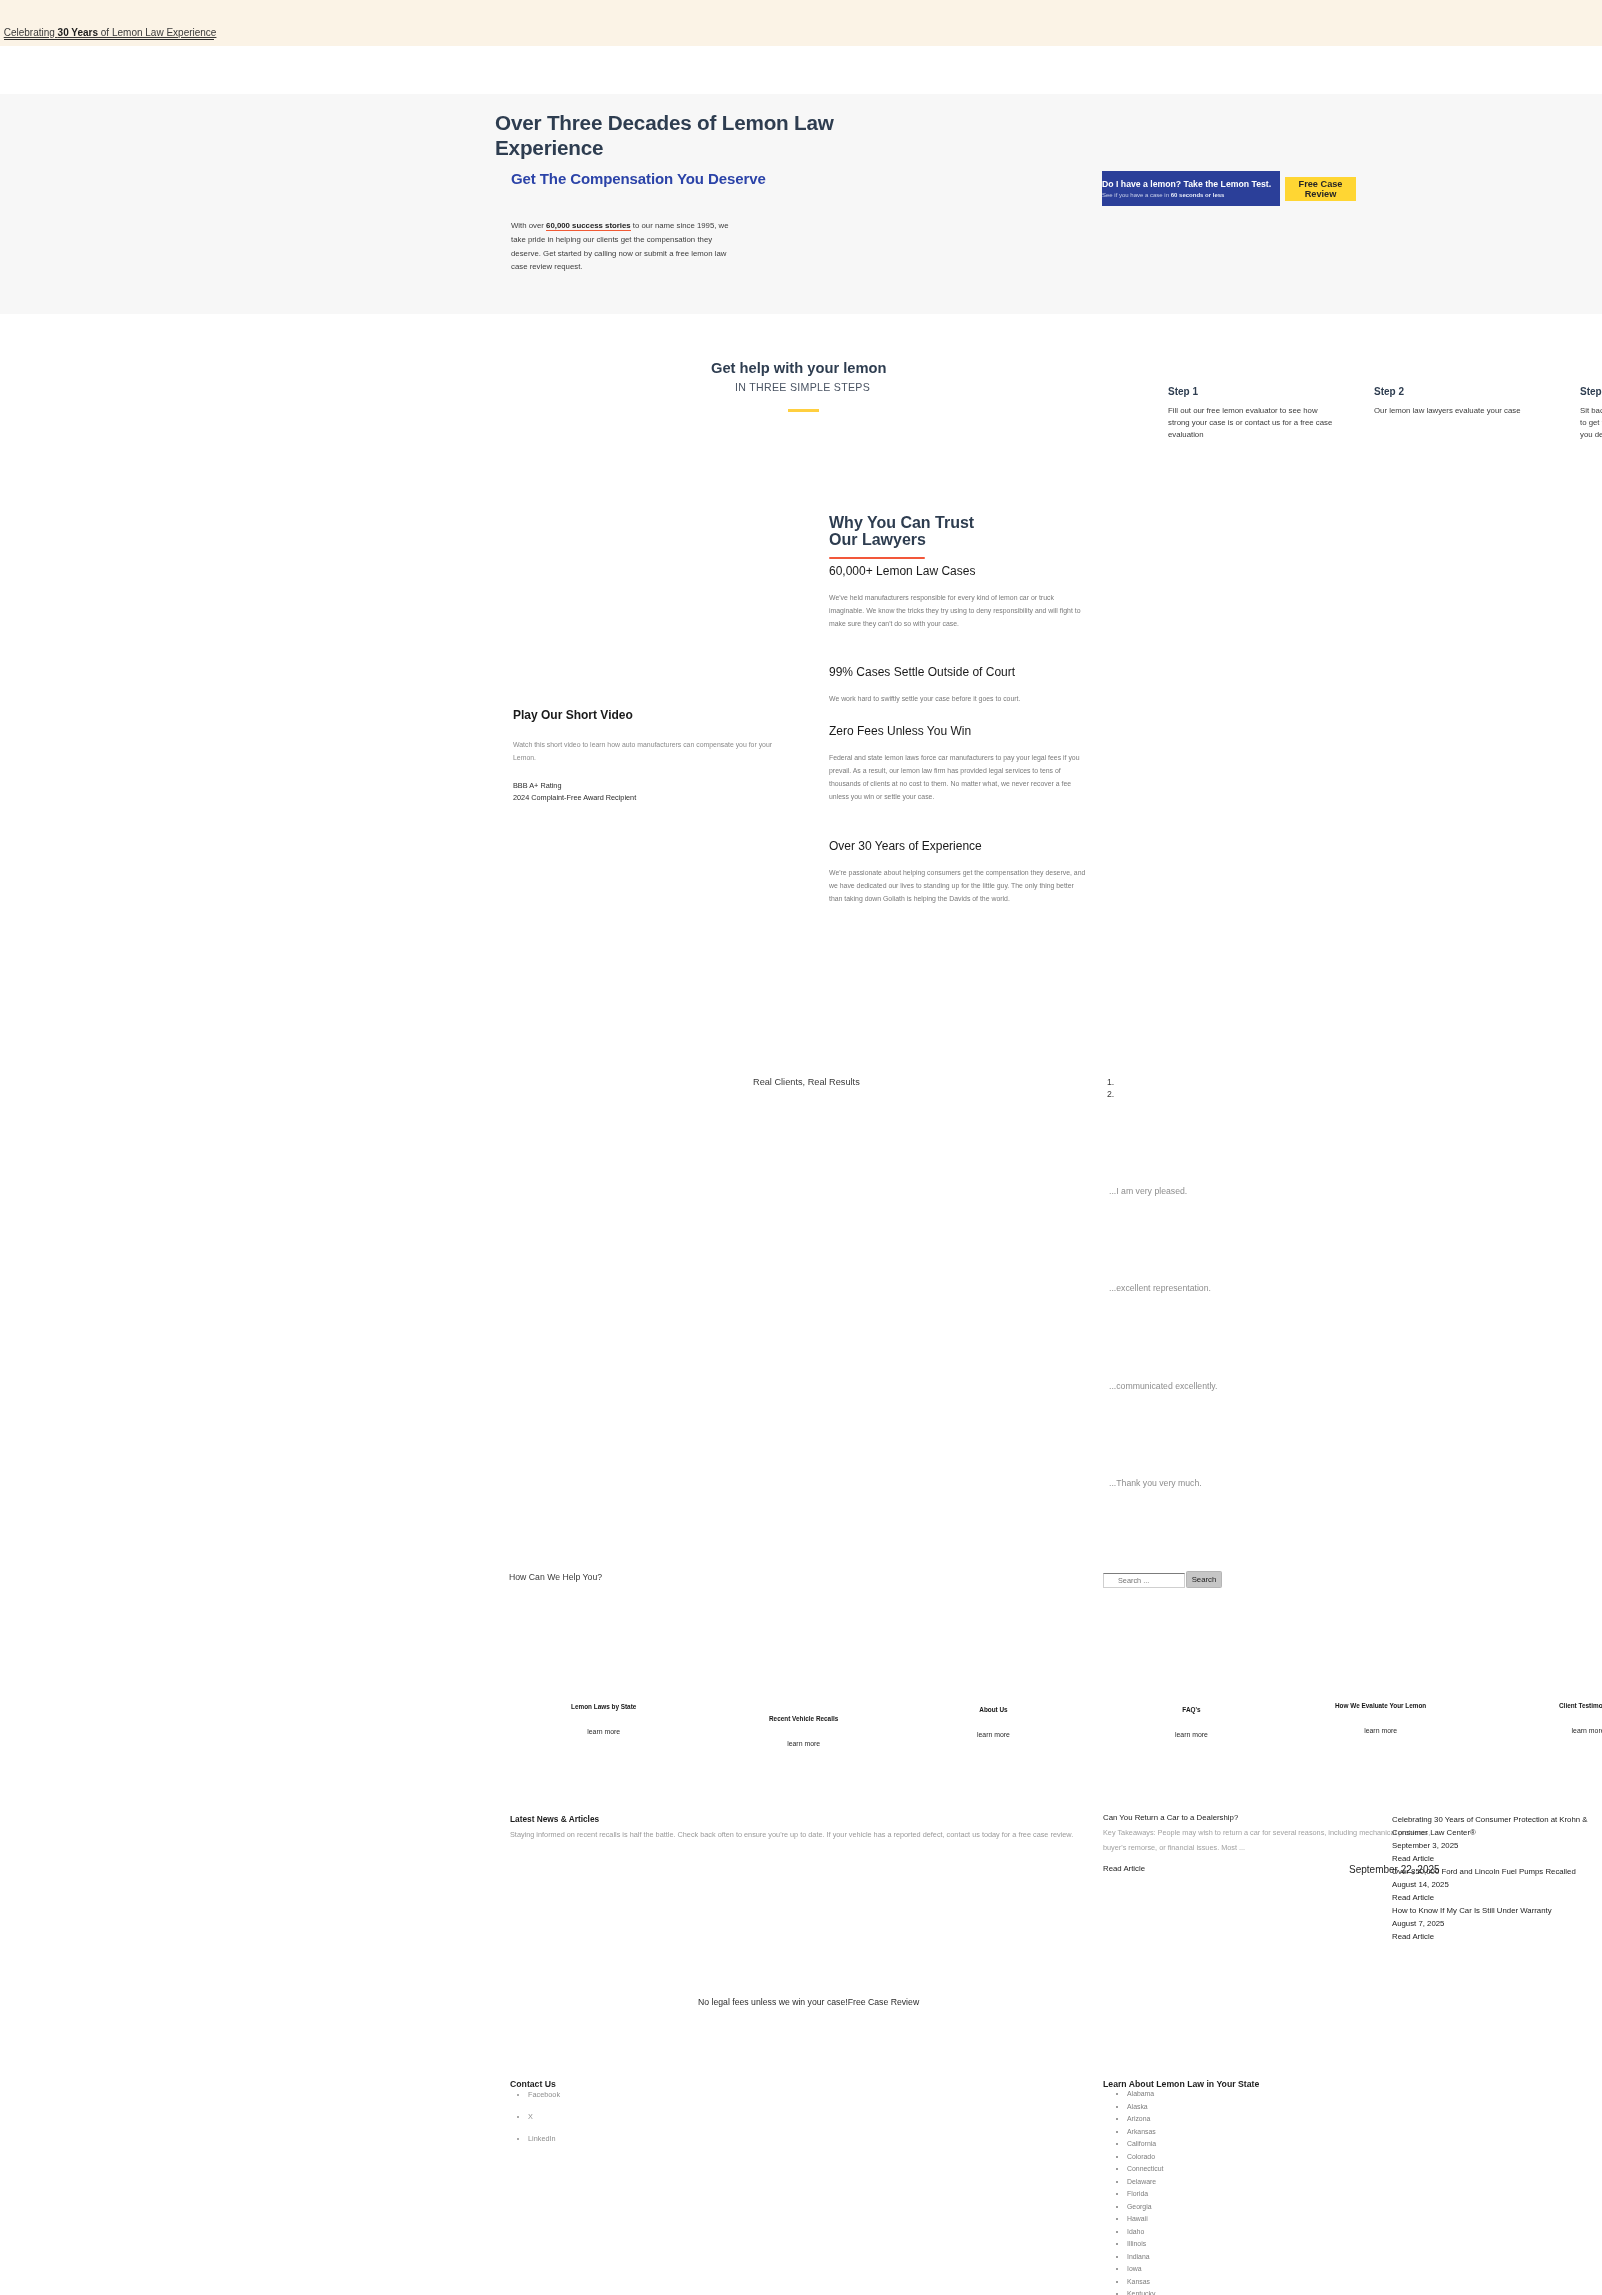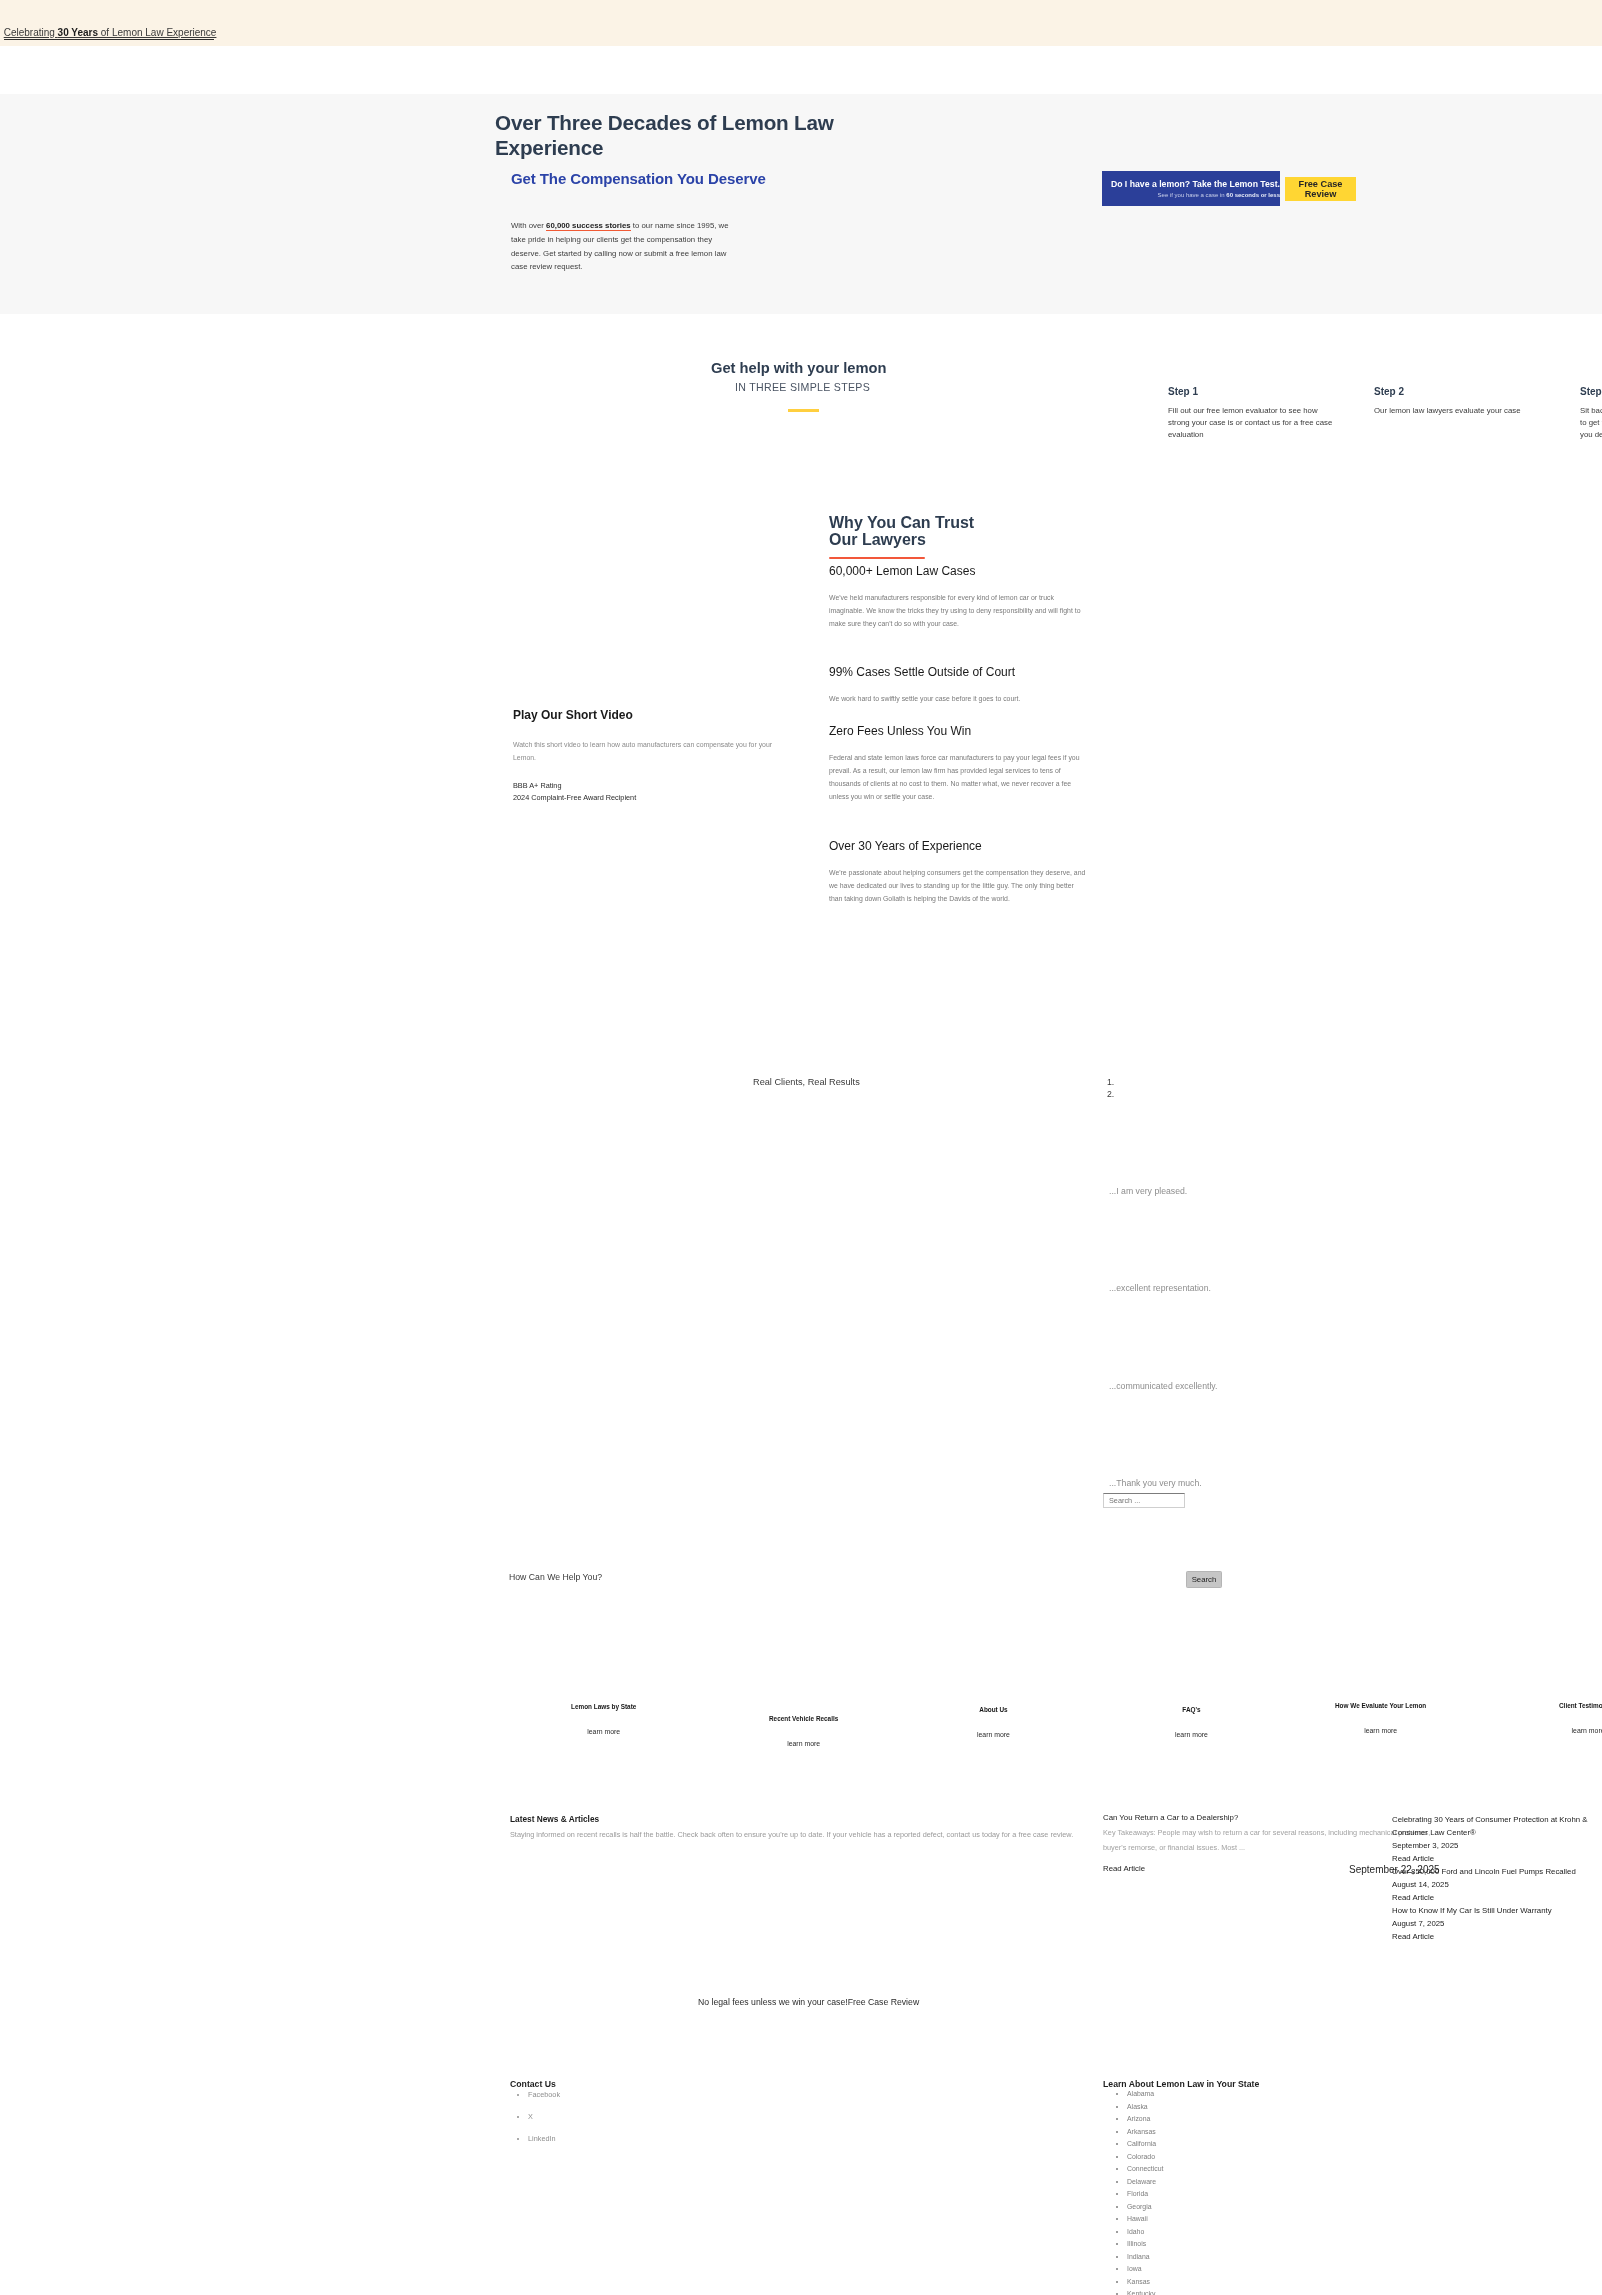--- a/index.html
+++ b/index.html
@@ -99,21 +99,21 @@
     position: absolute; left: 511px; top: 219px;
     width: 230px;
     font-size: 7.8px; line-height: 13.8px; color: #3d3d3d;
   }
   .hero-body b { font-weight: 700; color: #232323; border-bottom: 1.4px solid #f05a35; }
   .btn-lemon-test {
     position: absolute; left: 1102px; top: 171px;
     width: 178px; height: 35px;
     background: #2b3f99; color: #fff;
     display: flex; flex-direction: column;
-    align-items: flex-end; justify-content: center;
+    align-items: flex-start; justify-content: center;
     cursor: pointer;
   }
   .btn-lemon-test .l1 { font-size: 8.7px; font-weight: 700; line-height: 11px; }
   .btn-lemon-test .l2 { font-size: 6px; color: #c9d0ea; margin-top: 1.8px; }
   .btn-lemon-test .l2 b { color: #e8ecf8; font-weight: 700; }
   .btn-free-review-hero {
     position: absolute; left: 1285px; top: 177px;
     width: 71px; height: 24px;
     background: #ffd633; color: #262626;
     font-size: 9.2px; font-weight: 700;
@@ -184,24 +184,24 @@
     position: absolute; left: 1109px;
     font-size: 8.7px; color: #8d8d8d; white-space: nowrap;
   }
 
   
   .help-h {
     position: absolute; left: 509px; top: 1572px;
     font-size: 8.7px; color: #3a3a3a; white-space: nowrap;
   }
   .search-input {
-    position: absolute; left: 1103px; top: 1493px;
+    position: absolute; left: 1103px; top: 1573px;
     width: 82px; height: 14.7px;
     border: 0.5px solid #cfcfcf; border-top: 1.4px solid #7c7c7c;
-    font-size: 7.3px; color: #444; padding-left: 5px;
+    font-size: 7.3px; color: #444; padding-left: 14px;
     font-family: "Liberation Sans", sans-serif; background: #fff;
   }
   .search-btn {
     position: absolute; left: 1186px; top: 1571px;
     width: 36px; height: 17.4px;
     background: #c6c6c6; border: 0.5px solid #b5b5b5; border-radius: 1.4px;
     font-size: 7.8px; color: #222; cursor: pointer;
     font-family: "Liberation Sans", sans-serif;
   }
 

